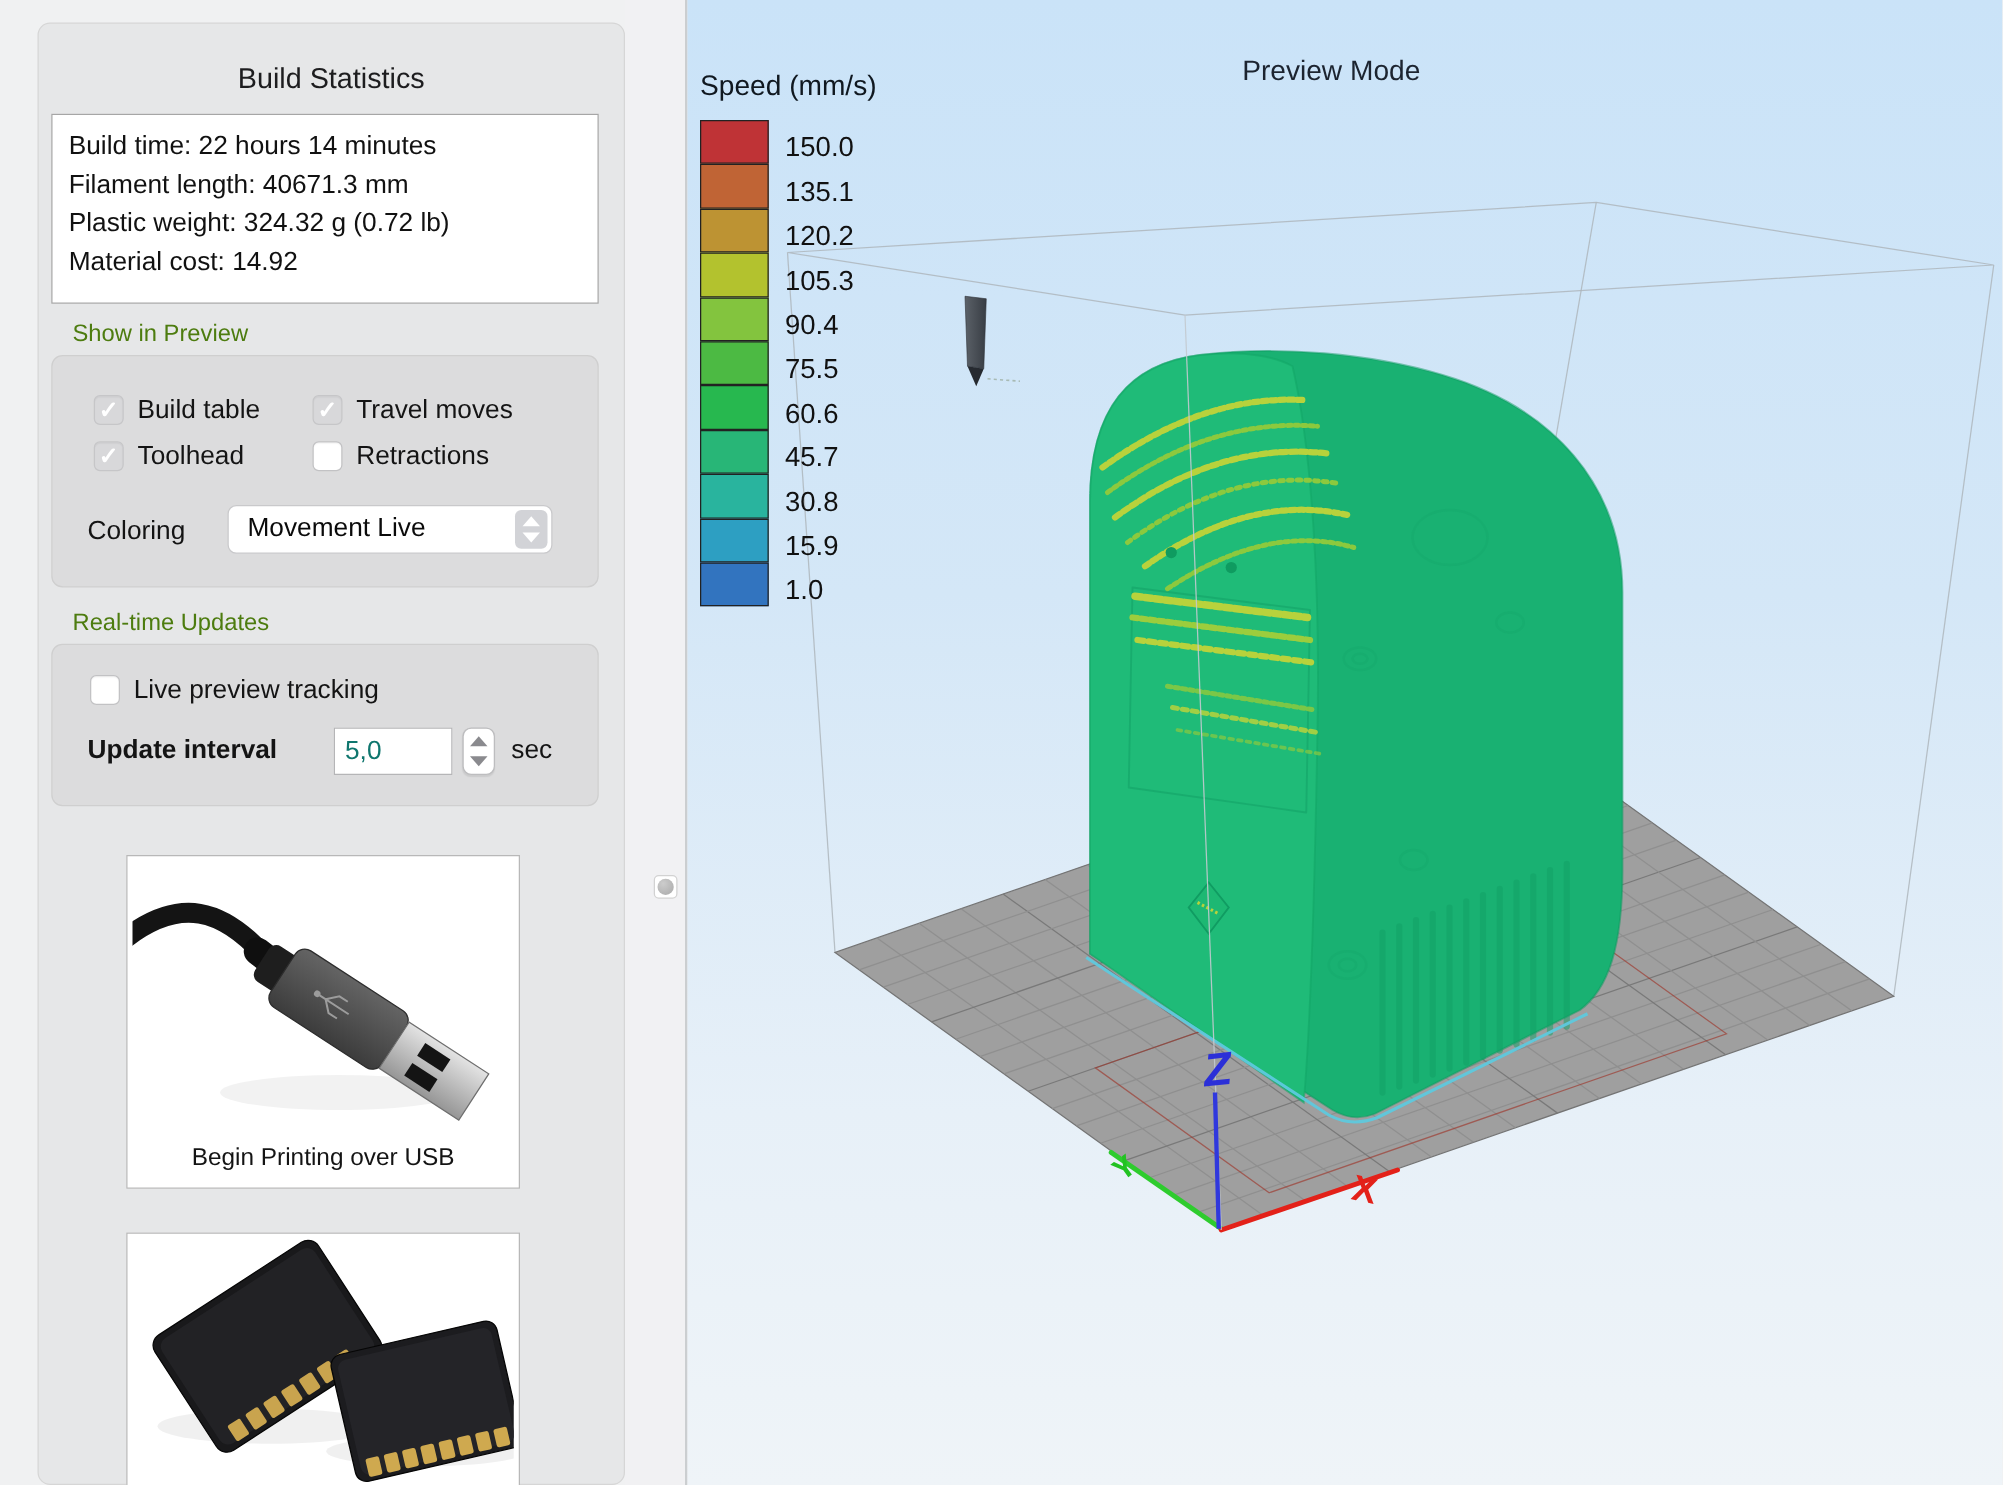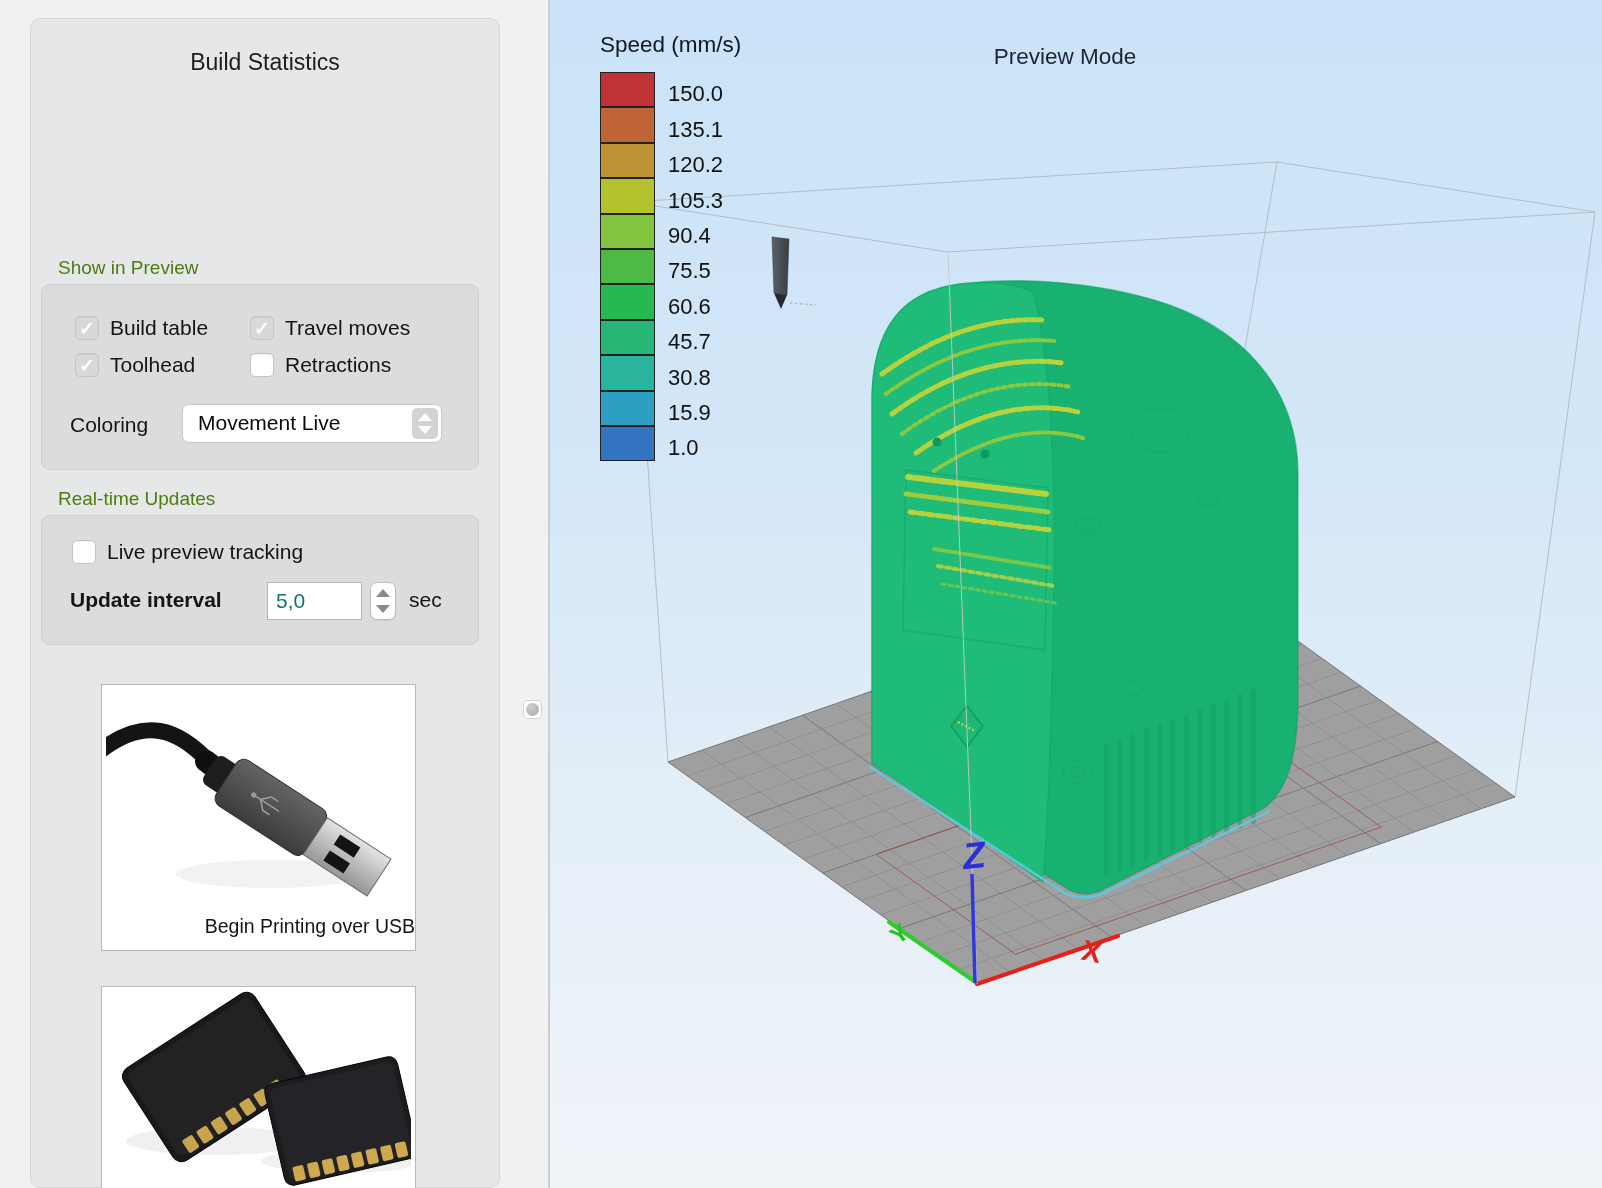--- a/index.html
+++ b/index.html
@@ -63,61 +63,67 @@
   }
   .stepper .tri-up,.stepper .tri-dn{position:absolute;left:5px;width:0;height:0;border-left:7px solid transparent;border-right:7px solid transparent;}
   .stepper .tri-up{top:6px;border-bottom:8px solid #8a8a8e;}
   .stepper .tri-dn{bottom:6px;border-top:8px solid #8a8a8e;}
   .sec-label{position:absolute;left:367px;top:72px;font-size:21px;color:#141414;}
   .img-button{
     position:absolute;left:70px;width:315px;background:#ffffff;border:1px solid #b8b8b8;
     box-sizing:border-box;cursor:pointer;
   }
   .img-button .art{display:block;margin:4px auto 0 auto;background:#ffffff;}
-  .img-button .img-label{text-align:right;font-size:19.5px;color:#141414;padding:8px 0 10px 0;}
+  .img-button .img-label{text-align:center;font-size:19.5px;color:#141414;padding:8px 0 10px 0;}
   .gutter{position:absolute;left:500px;top:0;width:50px;height:1188px;background:#f1f1f3;}
   .gutter .divline{position:absolute;right:0;top:0;width:2px;height:100%;background:#cbced0;}
   .grab{
     position:absolute;left:523px;top:700px;width:19px;height:19px;background:#ffffff;
     border:1px solid #d2d2d2;border-radius:4px;box-sizing:border-box;
   }
   .grab::after{
     content:"";position:absolute;left:2px;top:2px;width:13px;height:13px;border-radius:50%;
     background:radial-gradient(circle at 35% 30%,#cccccc,#a9a9a9);
   }
   
   .viewport{
     position:absolute;left:550px;top:0;width:1052px;height:1188px;
     background:linear-gradient(180deg,#cae3f8 0%,#d4e7f7 40%,#e7f0f8 75%,#eff4f8 100%);
   }
   .viewport svg.scene{position:absolute;left:0;top:0;}
   .overlay-title{
     position:absolute;left:430px;top:44px;width:170px;text-align:center;
     font-size:22.5px;color:#1c2430;
   }
-  .legend{position:absolute;left:10px;top:32px;margin-left:40px;}
+  .legend{position:absolute;left:10px;top:56px;}
   .legend .leg-title{font-size:22.5px;color:#101820;margin-bottom:14px;}
   .leg-row{display:flex;align-items:flex-end;height:35.4px;}
   .leg-swatch{width:55px;height:35.4px;box-sizing:border-box;border:1px solid #222;margin-top:-1px;flex:0 0 auto;}
   .leg-label{font-size:22px;color:#111;margin-left:13px;}
   
   .wire{stroke:#aeb6bc;stroke-width:1;fill:none;opacity:.85;}
   #plate-grid line{stroke:#8f8f8f;stroke-width:1;vector-effect:non-scaling-stroke;}
   #plate-grid line.major{stroke:#797979;}
   #ribs line{stroke:#12a066;stroke-width:5;stroke-linecap:round;opacity:.5;}
   .ripple{stroke:#0da266;fill:none;opacity:.2;stroke-width:2;}
 </style>
 </head>
 <body>
 
 <div class="sidebar">
   <div class="panel">
 
     <div class="panel-title">Build Statistics</div>
 
+    <div class="stats-box">
+      <div class="line">Build time: 22 hours 14 minutes</div>
+      <div class="line">Filament length: 40671.3 mm</div>
+      <div class="line">Plastic weight: 324.32 g (0.72 lb)</div>
+      <div class="line">Material cost: 14.92</div>
+    </div>
 
     <div class="section-label" style="left:27px;top:238px;">Show in Preview</div>
 
     <div class="group-box" style="top:265px;height:186px;">
       <div class="cb-row" style="left:33px;top:31px;">
         <div class="cb checked"></div>
         <span class="cb-label">Build table</span>
       </div>
       <div class="cb-row" style="left:208px;top:31px;">
         <div class="cb checked"></div>

